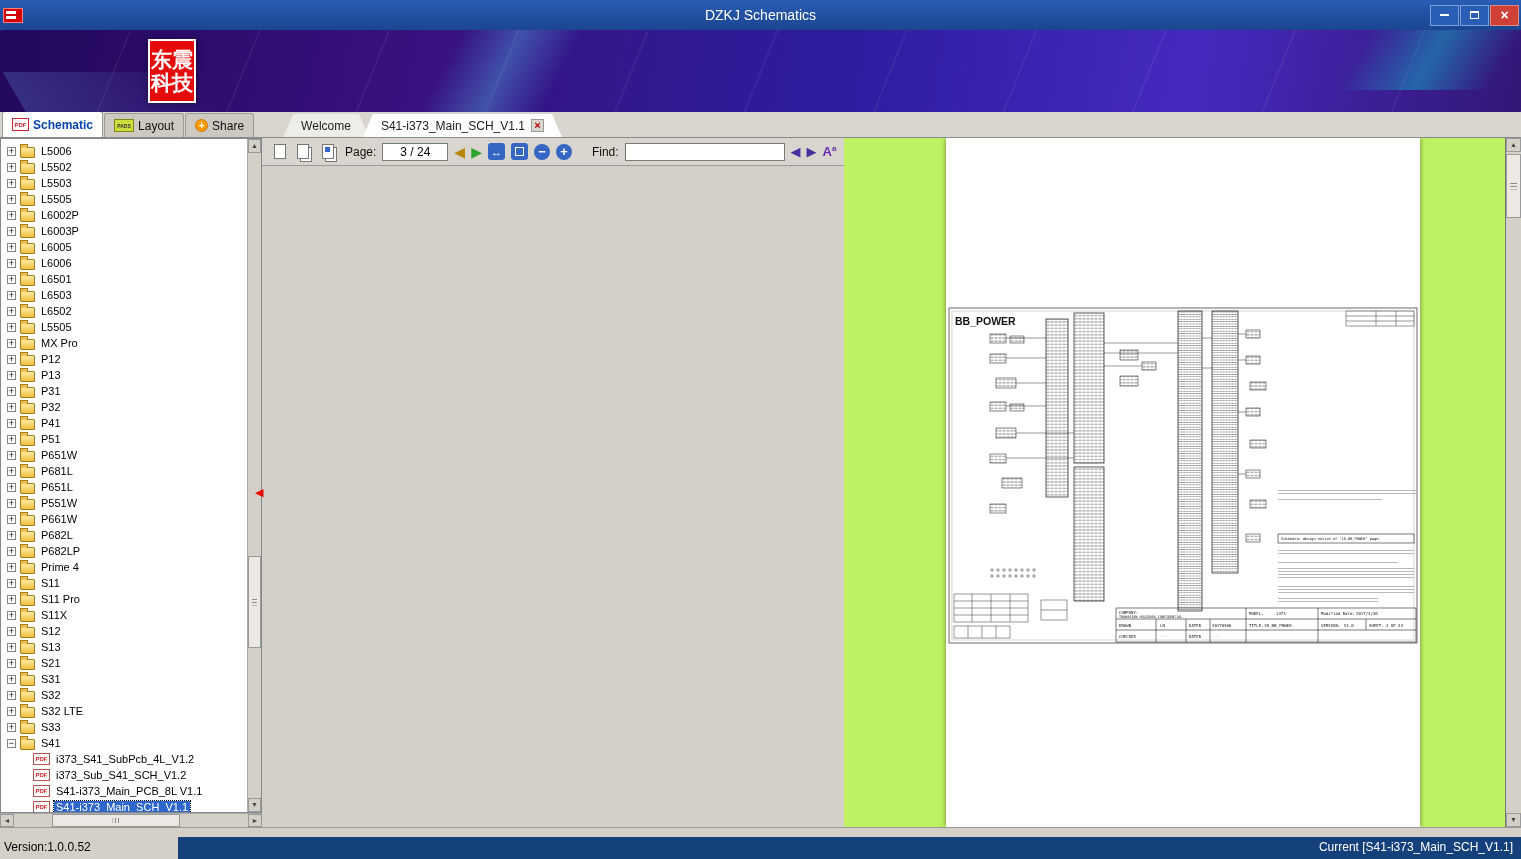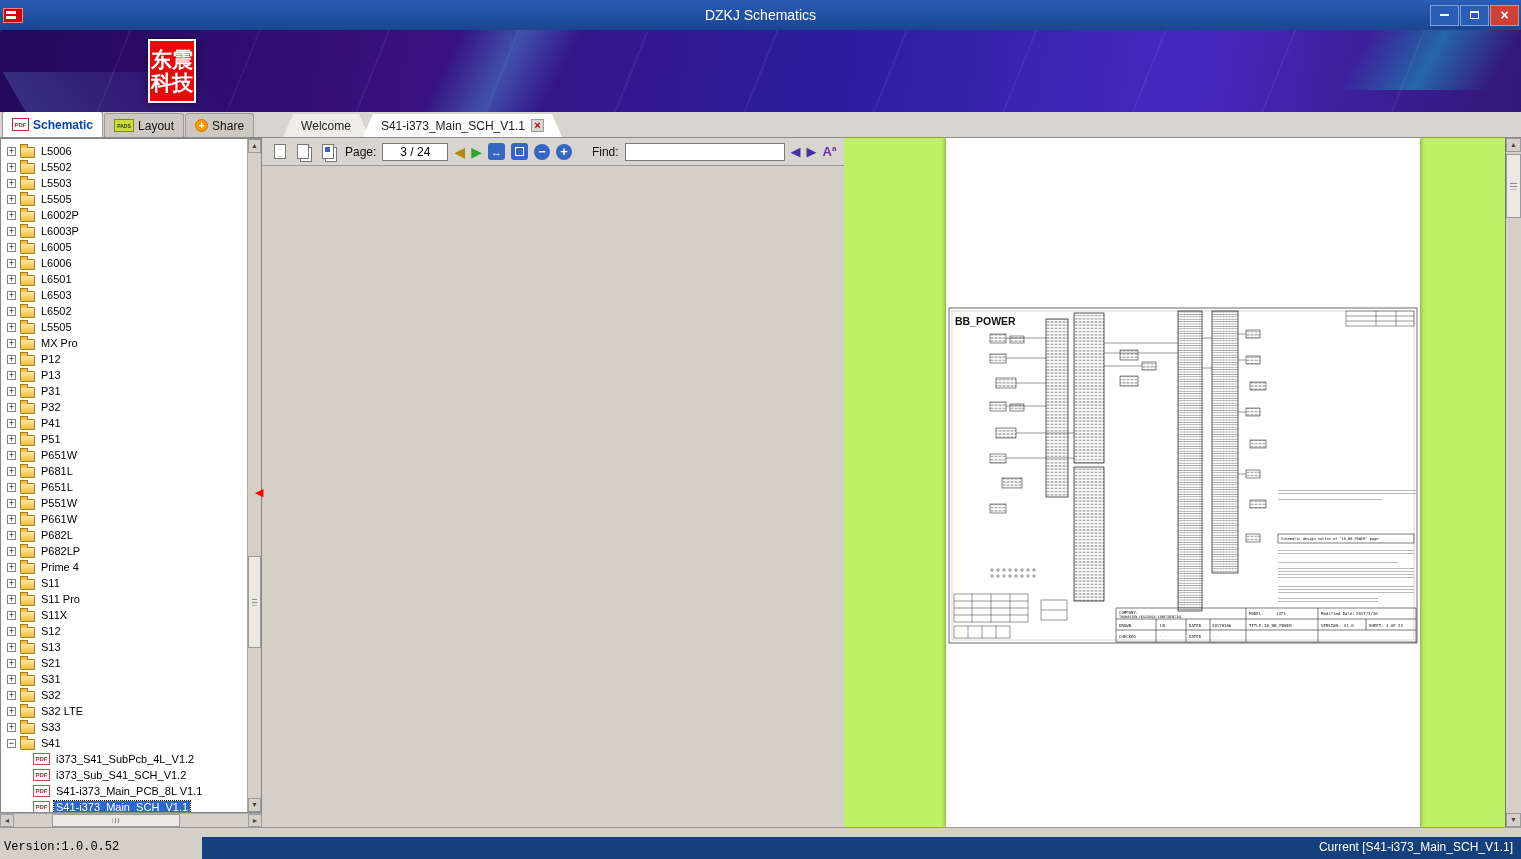--- a/index.html
+++ b/index.html
@@ -133,21 +133,21 @@
   .page { width:474px; height:100%; margin:0 auto; background:#fff; position:relative;
     box-shadow:0 0 5px rgba(0,0,0,.45); }
   .page svg { position:absolute; inset:0; }
   .viewer .vscroll { border-left:1px solid #777; width:16px; }
   .viewer .sb-btn { width:15px; }
   .viewer .sb-thumb { width:15px; top:16px; height:64px; }
 
   
   .prestatus { height:10px; background:#d4d0c8; border-top:1px solid #999; flex:0 0 auto; }
   .statusbar { height:22px; display:flex; flex:0 0 auto; font-size:12px; }
-  .status-left { width:202px; background:#d4d0c8; color:#000; line-height:21px; padding-left:4px;font-family:Liberation Mono, monospace; }
+  .status-left { width:178px; background:#d4d0c8; color:#000; line-height:21px; padding-left:4px; }
   .status-right { flex:1; background:#14407c; color:#fff; text-align:right; line-height:21px; padding-right:8px; }
 
   svg text { font-family:"DejaVu Sans Mono", monospace; fill:#111; }
   svg text.schtitle { font-family:"Liberation Sans", sans-serif; font-weight:bold; }
 </style>
 </head>
 <body>
 
 <div class="window">
 

